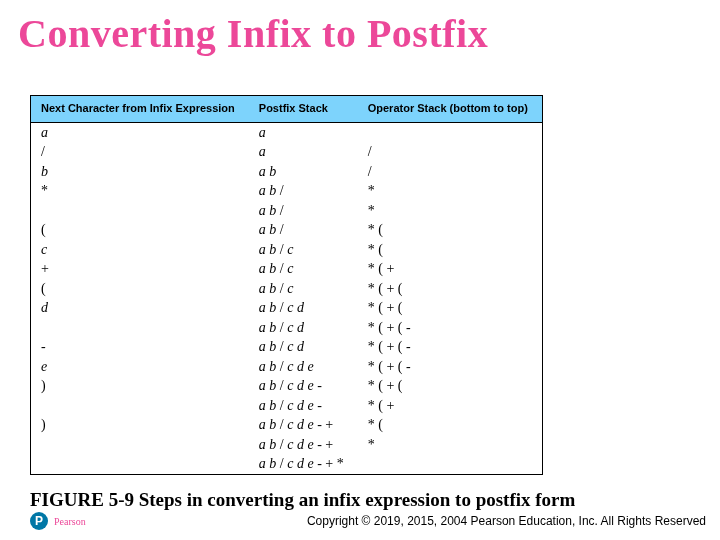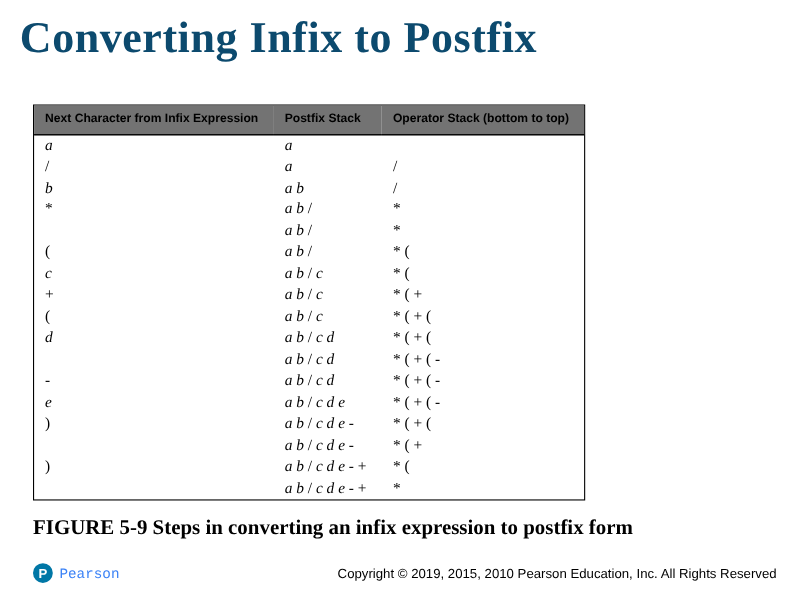--- a/index.html
+++ b/index.html
@@ -6,21 +6,21 @@
   body {
     width: 720px;
     height: 540px;
     background: #fff;
     font-family: "Times New Roman", Times, serif;
     color: #000;
     position: relative;
     overflow: hidden;
   }
   .title {
-    color: #0c4a6e;
+    color: #ec4899;
     font-size: 40px;
     font-weight: bold;
     padding: 10px 0 6px 18px;
     letter-spacing: 0.5px;
   }
   .main {
     display: flex;
     align-items: flex-start;
     padding-left: 30px;
     margin-top: 32px;
@@ -41,21 +41,21 @@
     font-family: "Times New Roman", Times, serif;
   }
   thead th {
     font-family: Arial, Helvetica, sans-serif;
     font-size: 11px;
     font-weight: bold;
     text-align: left;
     padding: 6px 14px 6px 10px;
     border-bottom: 1px solid #000;
     vertical-align: top;
-    background: #737373;
+    background: #7dd3fc;
     line-height: 1.25;
   }
   tbody td {
     font-size: 14px;
     font-style: italic;
     padding: 1px 14px 1px 10px;
     white-space: pre;
     vertical-align: top;
     line-height: 1.25;
   }
@@ -86,23 +86,23 @@
     background: #0077a6;
     color: #fff;
     font-family: Arial, sans-serif;
     font-size: 12px;
     font-weight: bold;
     display: flex;
     align-items: center;
     justify-content: center;
   }
   .logo-text {
-    font-family: Liberation Mono, monospace;
-    font-size: 13px;
-    color: #3b82f6;
+    font-family: Liberation Serif, serif;
+    font-size: 10px;
+    color: #ec4899;
   }
   .copyright {
     font-family: Arial, Helvetica, sans-serif;
     font-size: 12px;
     color: #000;
   }
 </style>
 </head>
 <body>
 
@@ -202,26 +202,31 @@
           <tr>
             <td><span class="op">)</span></td>
             <td>a<span class="op"> </span>b<span class="op"> </span><span class="op">/</span><span class="op"> </span>c<span class="op"> </span>d<span class="op"> </span>e<span class="op"> </span><span class="op">-</span><span class="op"> </span><span class="op">+</span></td>
             <td><span class="op">*</span><span class="op"> </span><span class="op">(</span></td>
           </tr>
           <tr>
             <td></td>
             <td>a<span class="op"> </span>b<span class="op"> </span><span class="op">/</span><span class="op"> </span>c<span class="op"> </span>d<span class="op"> </span>e<span class="op"> </span><span class="op">-</span><span class="op"> </span><span class="op">+</span></td>
             <td><span class="op">*</span></td>
           </tr>
+          <tr>
+            <td></td>
+            <td>a<span class="op"> </span>b<span class="op"> </span><span class="op">/</span><span class="op"> </span>c<span class="op"> </span>d<span class="op"> </span>e<span class="op"> </span><span class="op">-</span><span class="op"> </span><span class="op">+</span><span class="op"> </span><span class="op">*</span></td>
+            <td></td>
+          </tr>
         </tbody>
     </table>
   </div>
 </div>
 
 <div class="caption">FIGURE 5-9 Steps in converting an infix expression to postfix form</div>
 
 <div class="footer">
   <div class="logo">
     <div class="logo-mark">P</div>
     <div class="logo-text">Pearson</div>
   </div>
-  <div class="copyright">Copyright © 2019, 2015, 2010 Pearson Education, Inc. All Rights Reserved</div>
+  <div class="copyright">Copyright © 2019, 2015, 2004 Pearson Education, Inc. All Rights Reserved</div>
 </div>
 
 </body></html>

